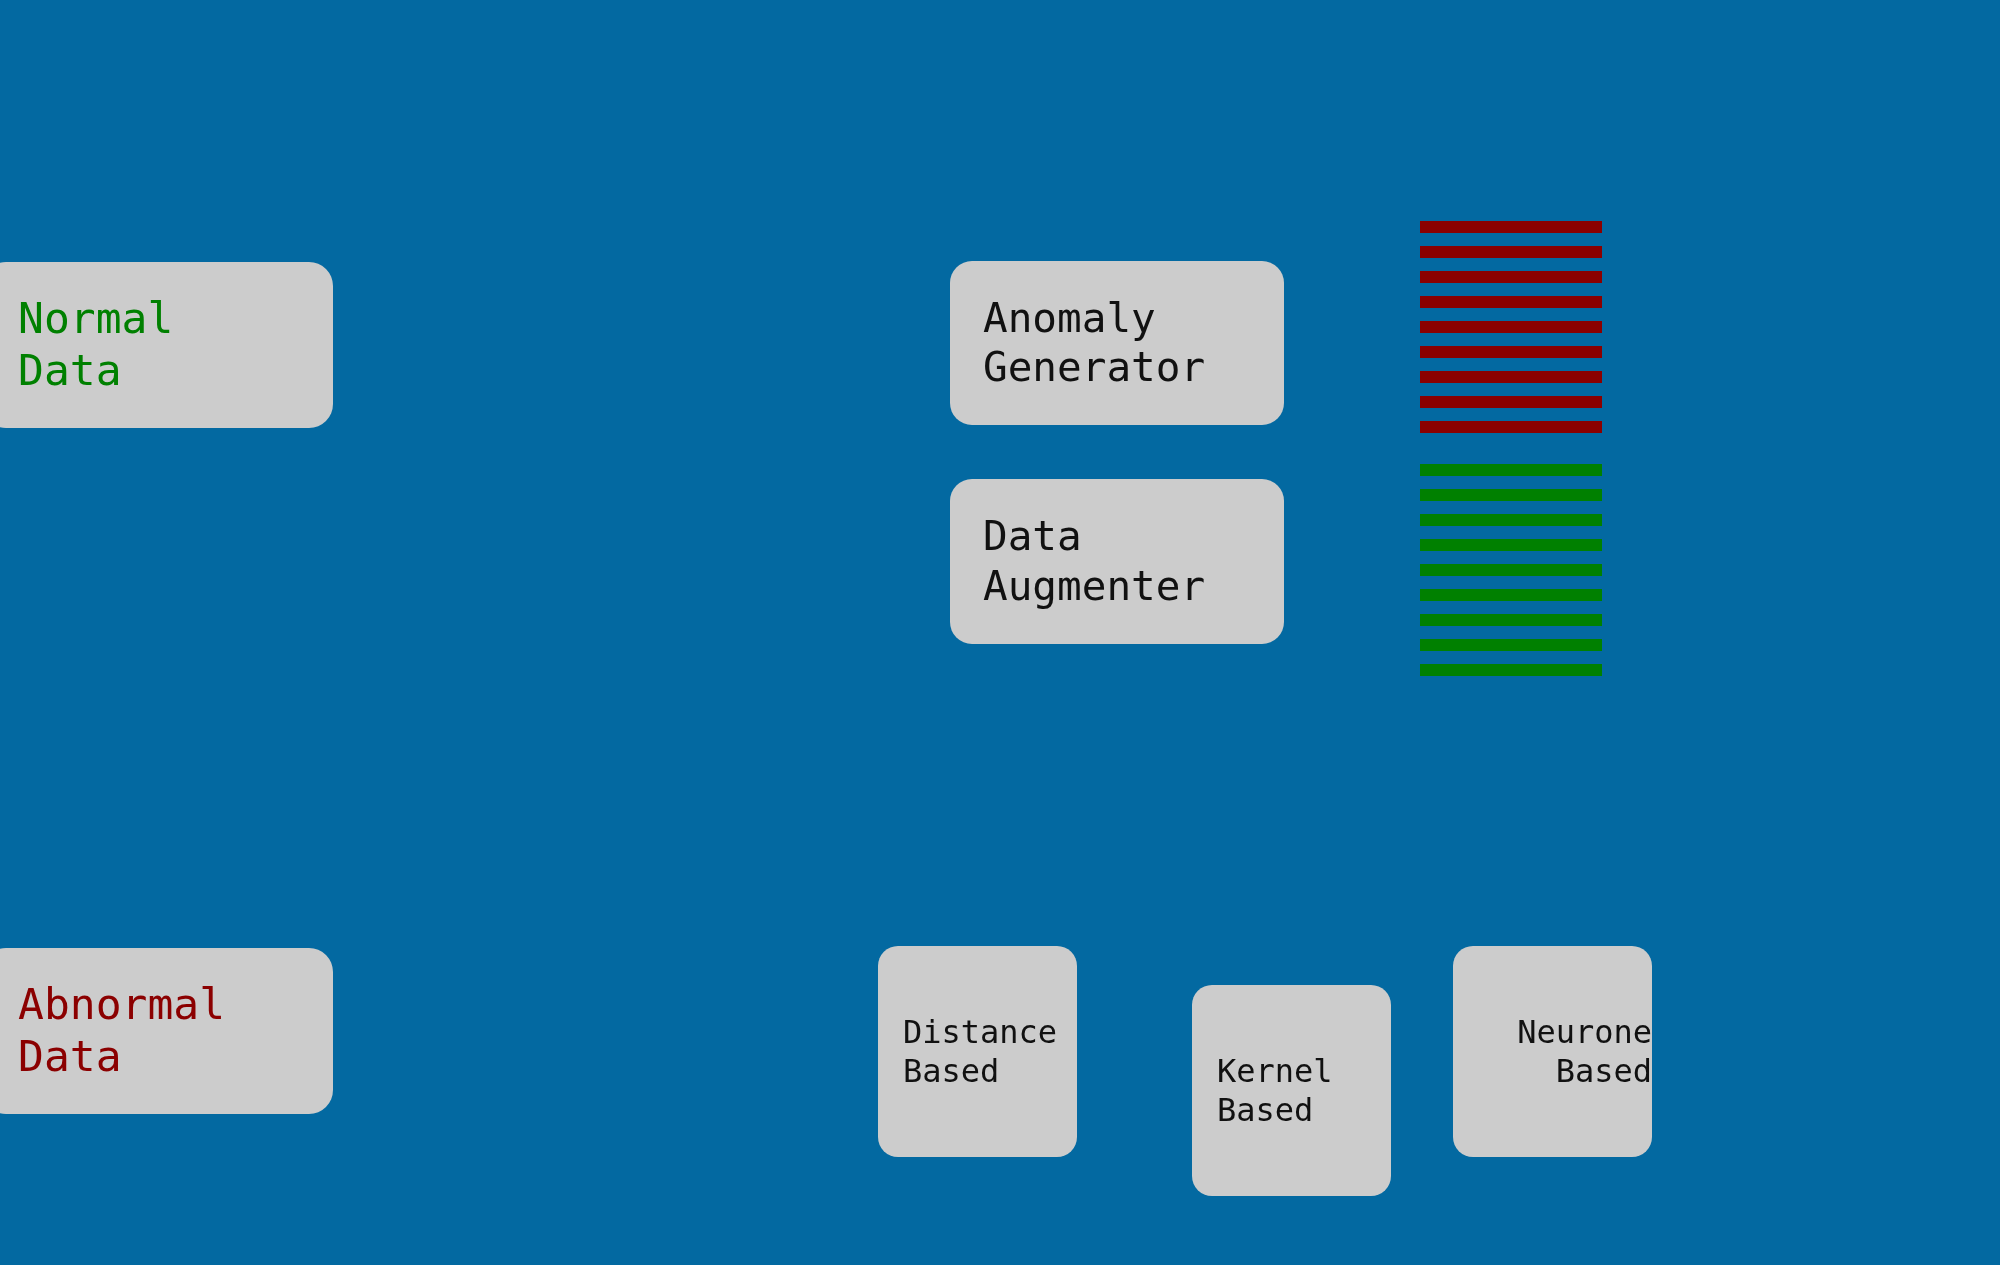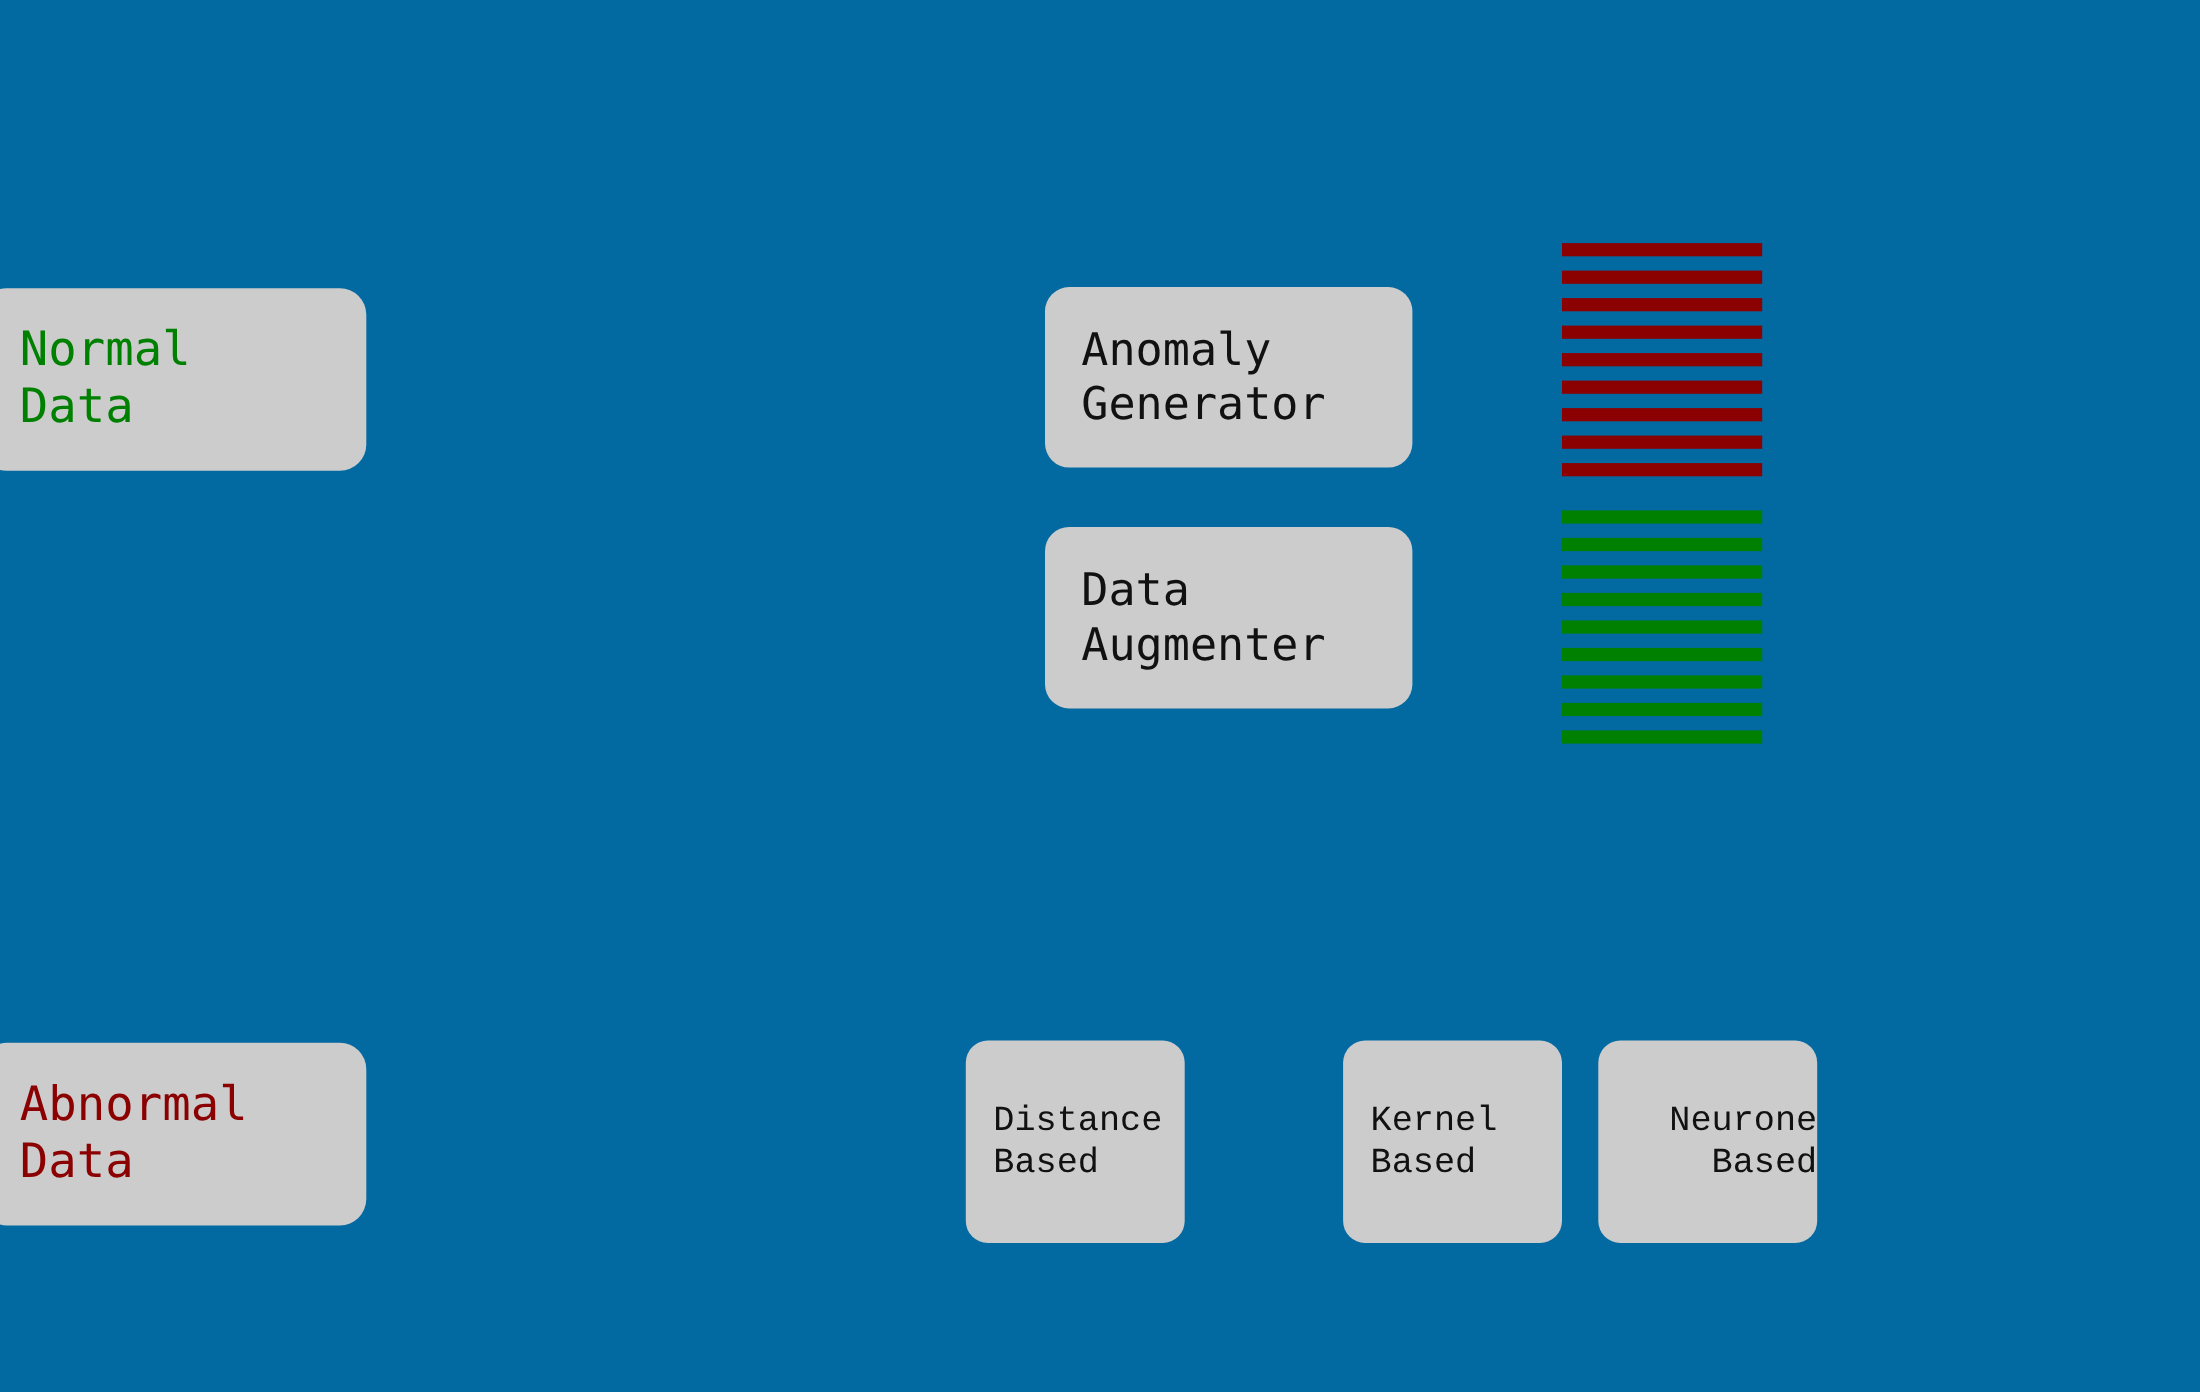--- a/index.html
+++ b/index.html
@@ -85,31 +85,30 @@
   #box-data-augmenter .node-label {
     color: #111111;
     font-size: 41px;
     padding-left: 33px;
   }
 
   
   .detector-box {
     top: 946px;
     width: 199px;
-    height: 184px;
+    height: 211px;
     border-radius: 20px;
-    font-family: Liberation Mono, monospace;
   }
   .detector-box .node-label {
     color: #111111;
     font-size: 32px;
     padding-left: 25px;
   }
   #box-distance-based { left: 878px; }
-  #box-kernel-based   { left: 1221px; }
+  #box-kernel-based   { left: 1192px; margin-top: 39px; }
   #box-neurone-based  { left: 1453px; text-align: right; }
 
   
   #bar-stack {
     position: absolute;
     left: 1420px;
     top: 221px;
     width: 182px;
     height: 455px;
   }

